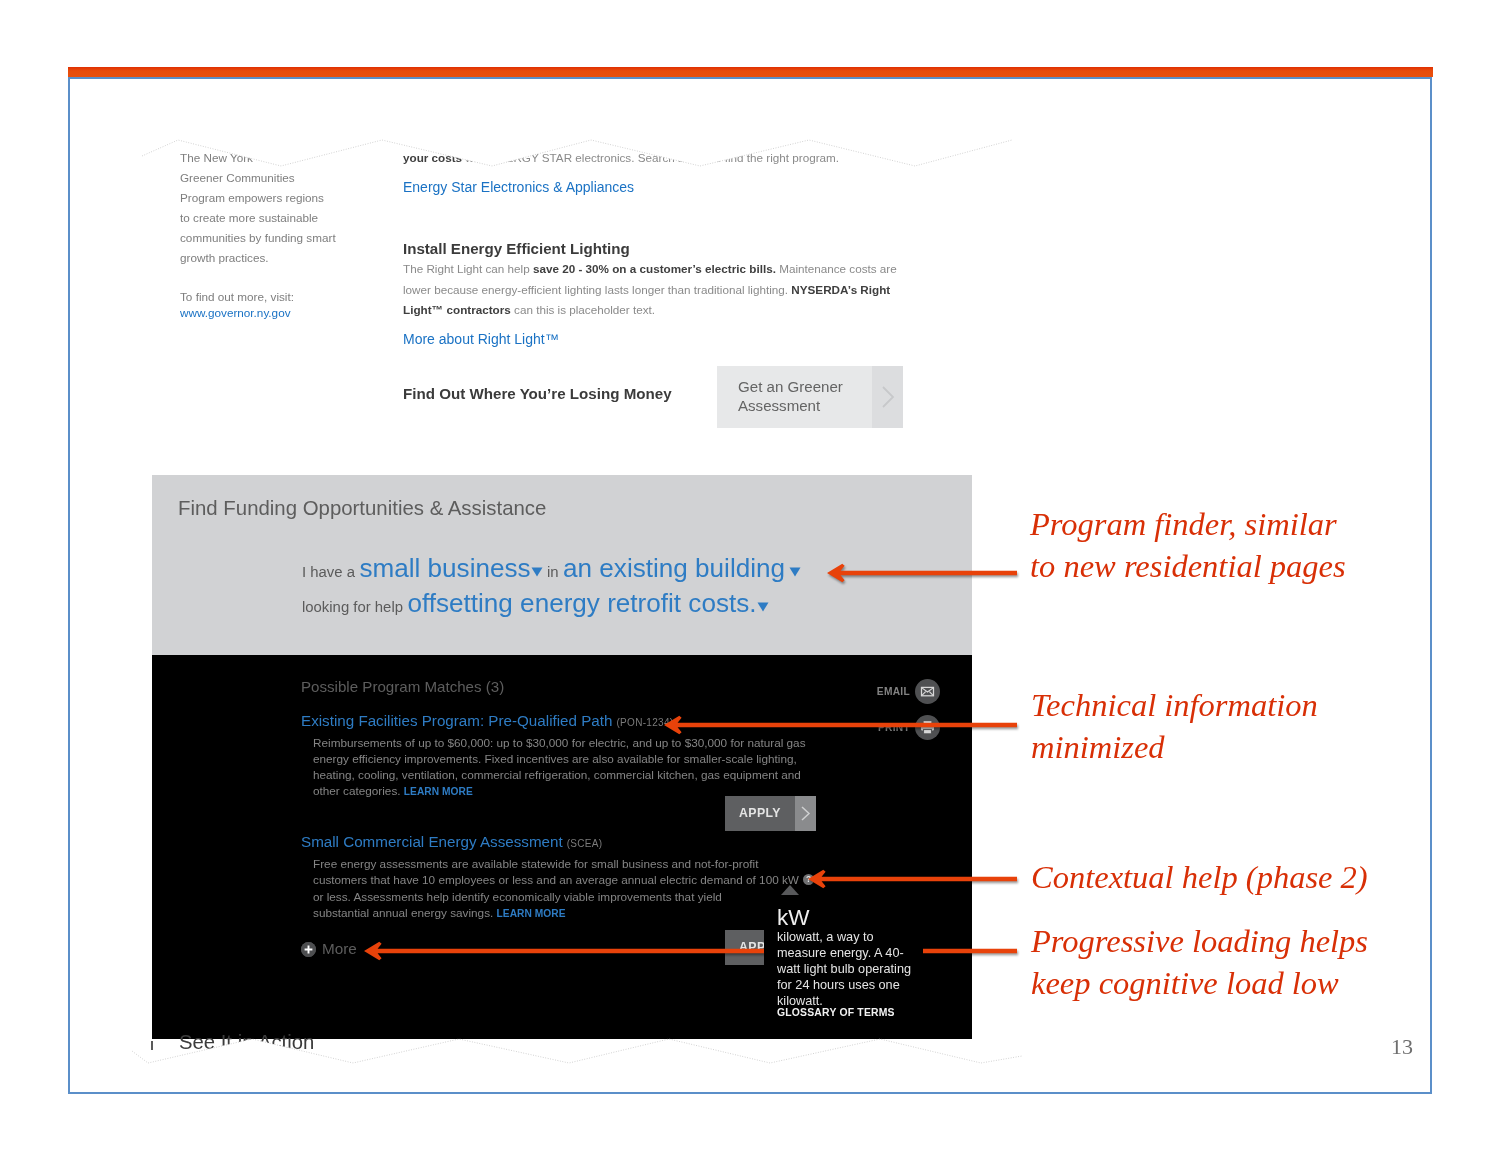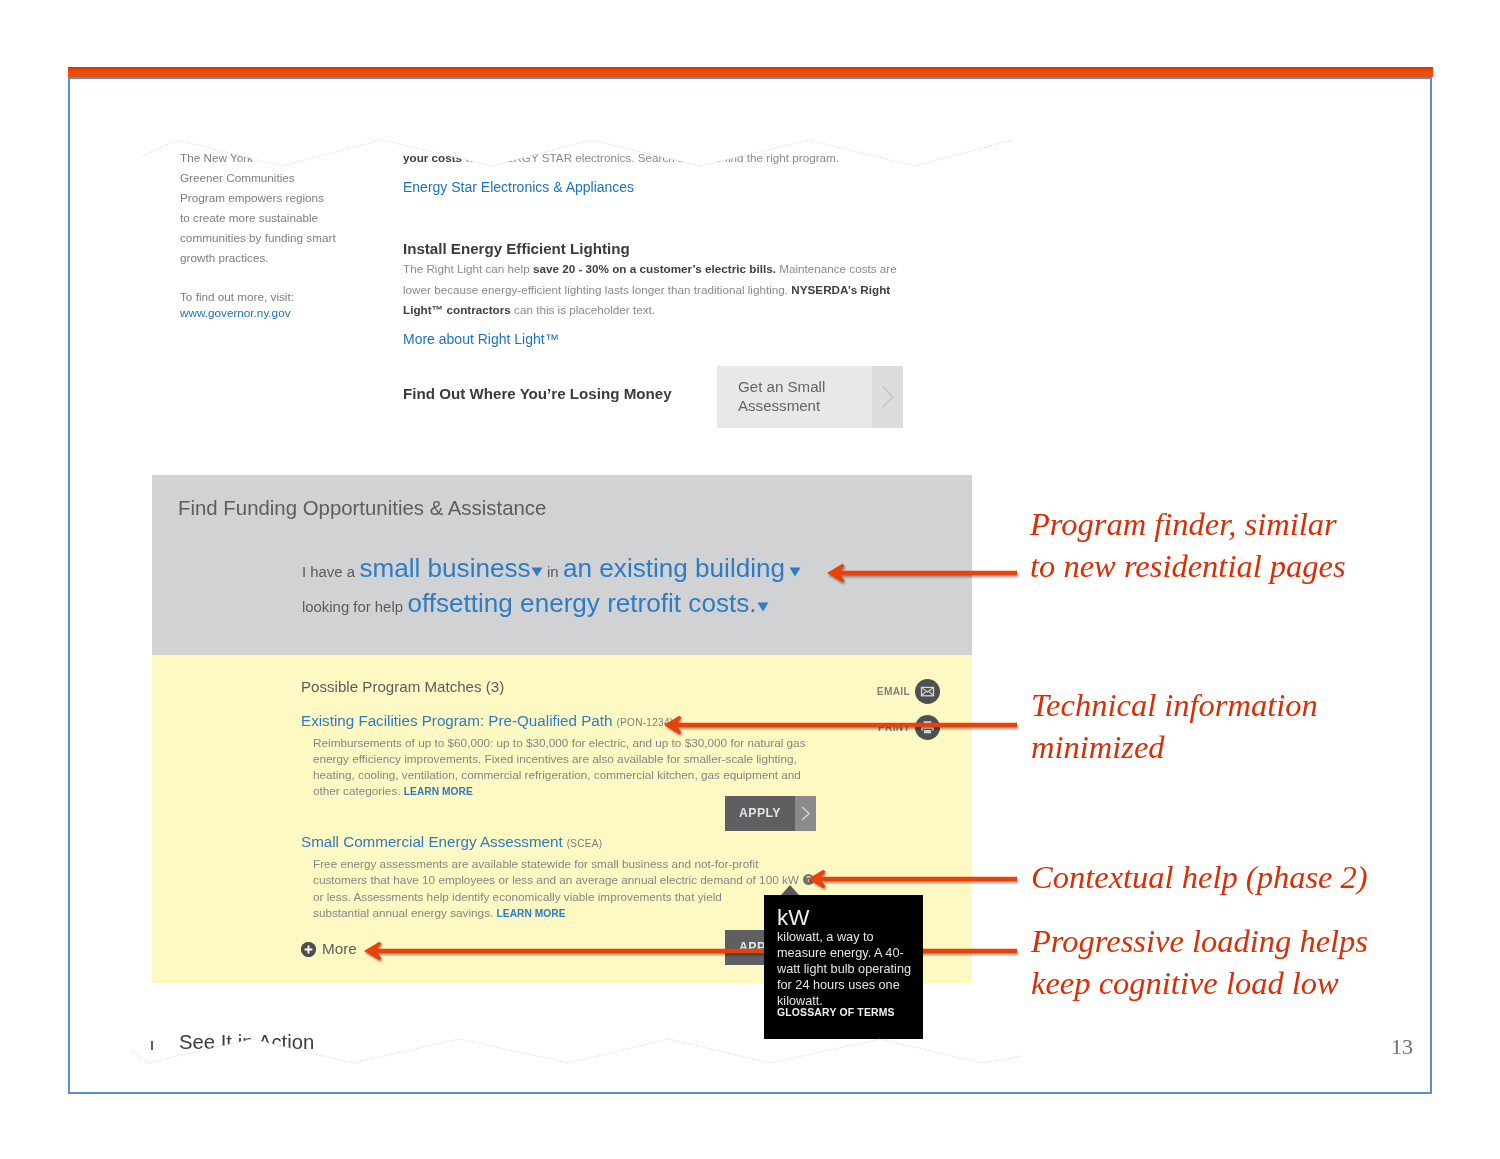--- a/index.html
+++ b/index.html
@@ -32,21 +32,21 @@
   .panel{position:absolute;left:0px;top:347px;width:820px;}
   .panel-top{background:#d1d2d4;height:180px;position:relative;}
   .panel-title{position:absolute;left:26px;top:22px;font-size:20.4px;color:#5d5d5d;}
   .finder{position:absolute;left:150px;top:78px;white-space:nowrap;}
   .finder2{position:absolute;left:150px;top:113px;white-space:nowrap;}
   .sm{font-size:14.9px;color:#5b5b5b;}
   .big{font-size:26.1px;color:#2e7cc4;text-align:center;}
   .caret{display:inline-block;width:12px;height:10px;position:relative;top:0px;}
   .caret svg{display:block;}
 
-  .panel-body{background:#fef9c3;position:relative;height:328px;}
+  .panel-body{background:#000000;position:relative;height:384px;}
   .matches-label{position:absolute;left:149px;top:23px;font-size:15.12px;color:#5d5d5d;}
   .act{position:absolute;right:32px;display:flex;align-items:center;}
   .act .lbl{font-size:10.2px;font-weight:bold;color:#828282;letter-spacing:0.3px;margin-right:5px;}
   .act .ic{width:25px;height:25px;border-radius:50%;background:#4f5052;display:block;}
   .prog{position:absolute;left:149px;width:560px;}
   .prog-title{font-size:15.2px;color:#2e7cc4;display:inline;text-decoration:none;}
   .prog-code{font-size:10px;color:#7b7b7b;margin-left:4px;letter-spacing:0.3px;}
   .prog-desc{font-size:11.76px;line-height:16.0px;color:#858585;margin:5px 0 0 12px;width:540px;white-space:nowrap;}
   .helpic{display:inline-block;vertical-align:-1px;margin-left:4px;}
   .learn{color:#2e7cc4;font-weight:bold;font-size:10.2px;letter-spacing:0.05px;text-decoration:none;}
@@ -106,21 +106,21 @@
       <p class="cr-p"><b>your costs</b><span> with ENERGY STAR electronics. Search below to find the right program.</span></p>
       <a class="cr-link" href="#" style="margin-top:11px">Energy Star Electronics &amp; Appliances</a>
       <h3 class="cr-h" style="margin-top:45px">Install Energy Efficient Lighting</h3>
       <p class="cr-p" style="margin-top:2px;white-space:nowrap"><span>The Right Light can help </span><b>save 20 - 30% on a customer’s electric bills.</b><span> Maintenance costs are</span><br><span>lower because energy-efficient lighting lasts longer than traditional lighting. </span><b>NYSERDA’s Right</b><br><b>Light™ contractors</b><span> can this is placeholder text.</span></p>
       <a class="cr-link" href="#" style="margin-top:10px">More about Right Light™</a>
     </div>
 
     <div class="cta-row">
       <div class="cta-label">Find Out Where You’re Losing Money</div>
       <div class="cta-btn">
-        <div class="txt"><span>Get an Small</span><br><span>Assessment</span></div>
+        <div class="txt"><span>Get an Greener</span><br><span>Assessment</span></div>
         <div class="chev">
           <svg width="31" height="62" viewBox="0 0 31 62">
               <path d="M11 21 L21 31 L11 41" fill="none" stroke="#c7c8ca" stroke-width="1.8"></path>
             </svg>
         </div>
       </div>
     </div>
 
     <div class="panel">
       <div class="panel-top">

